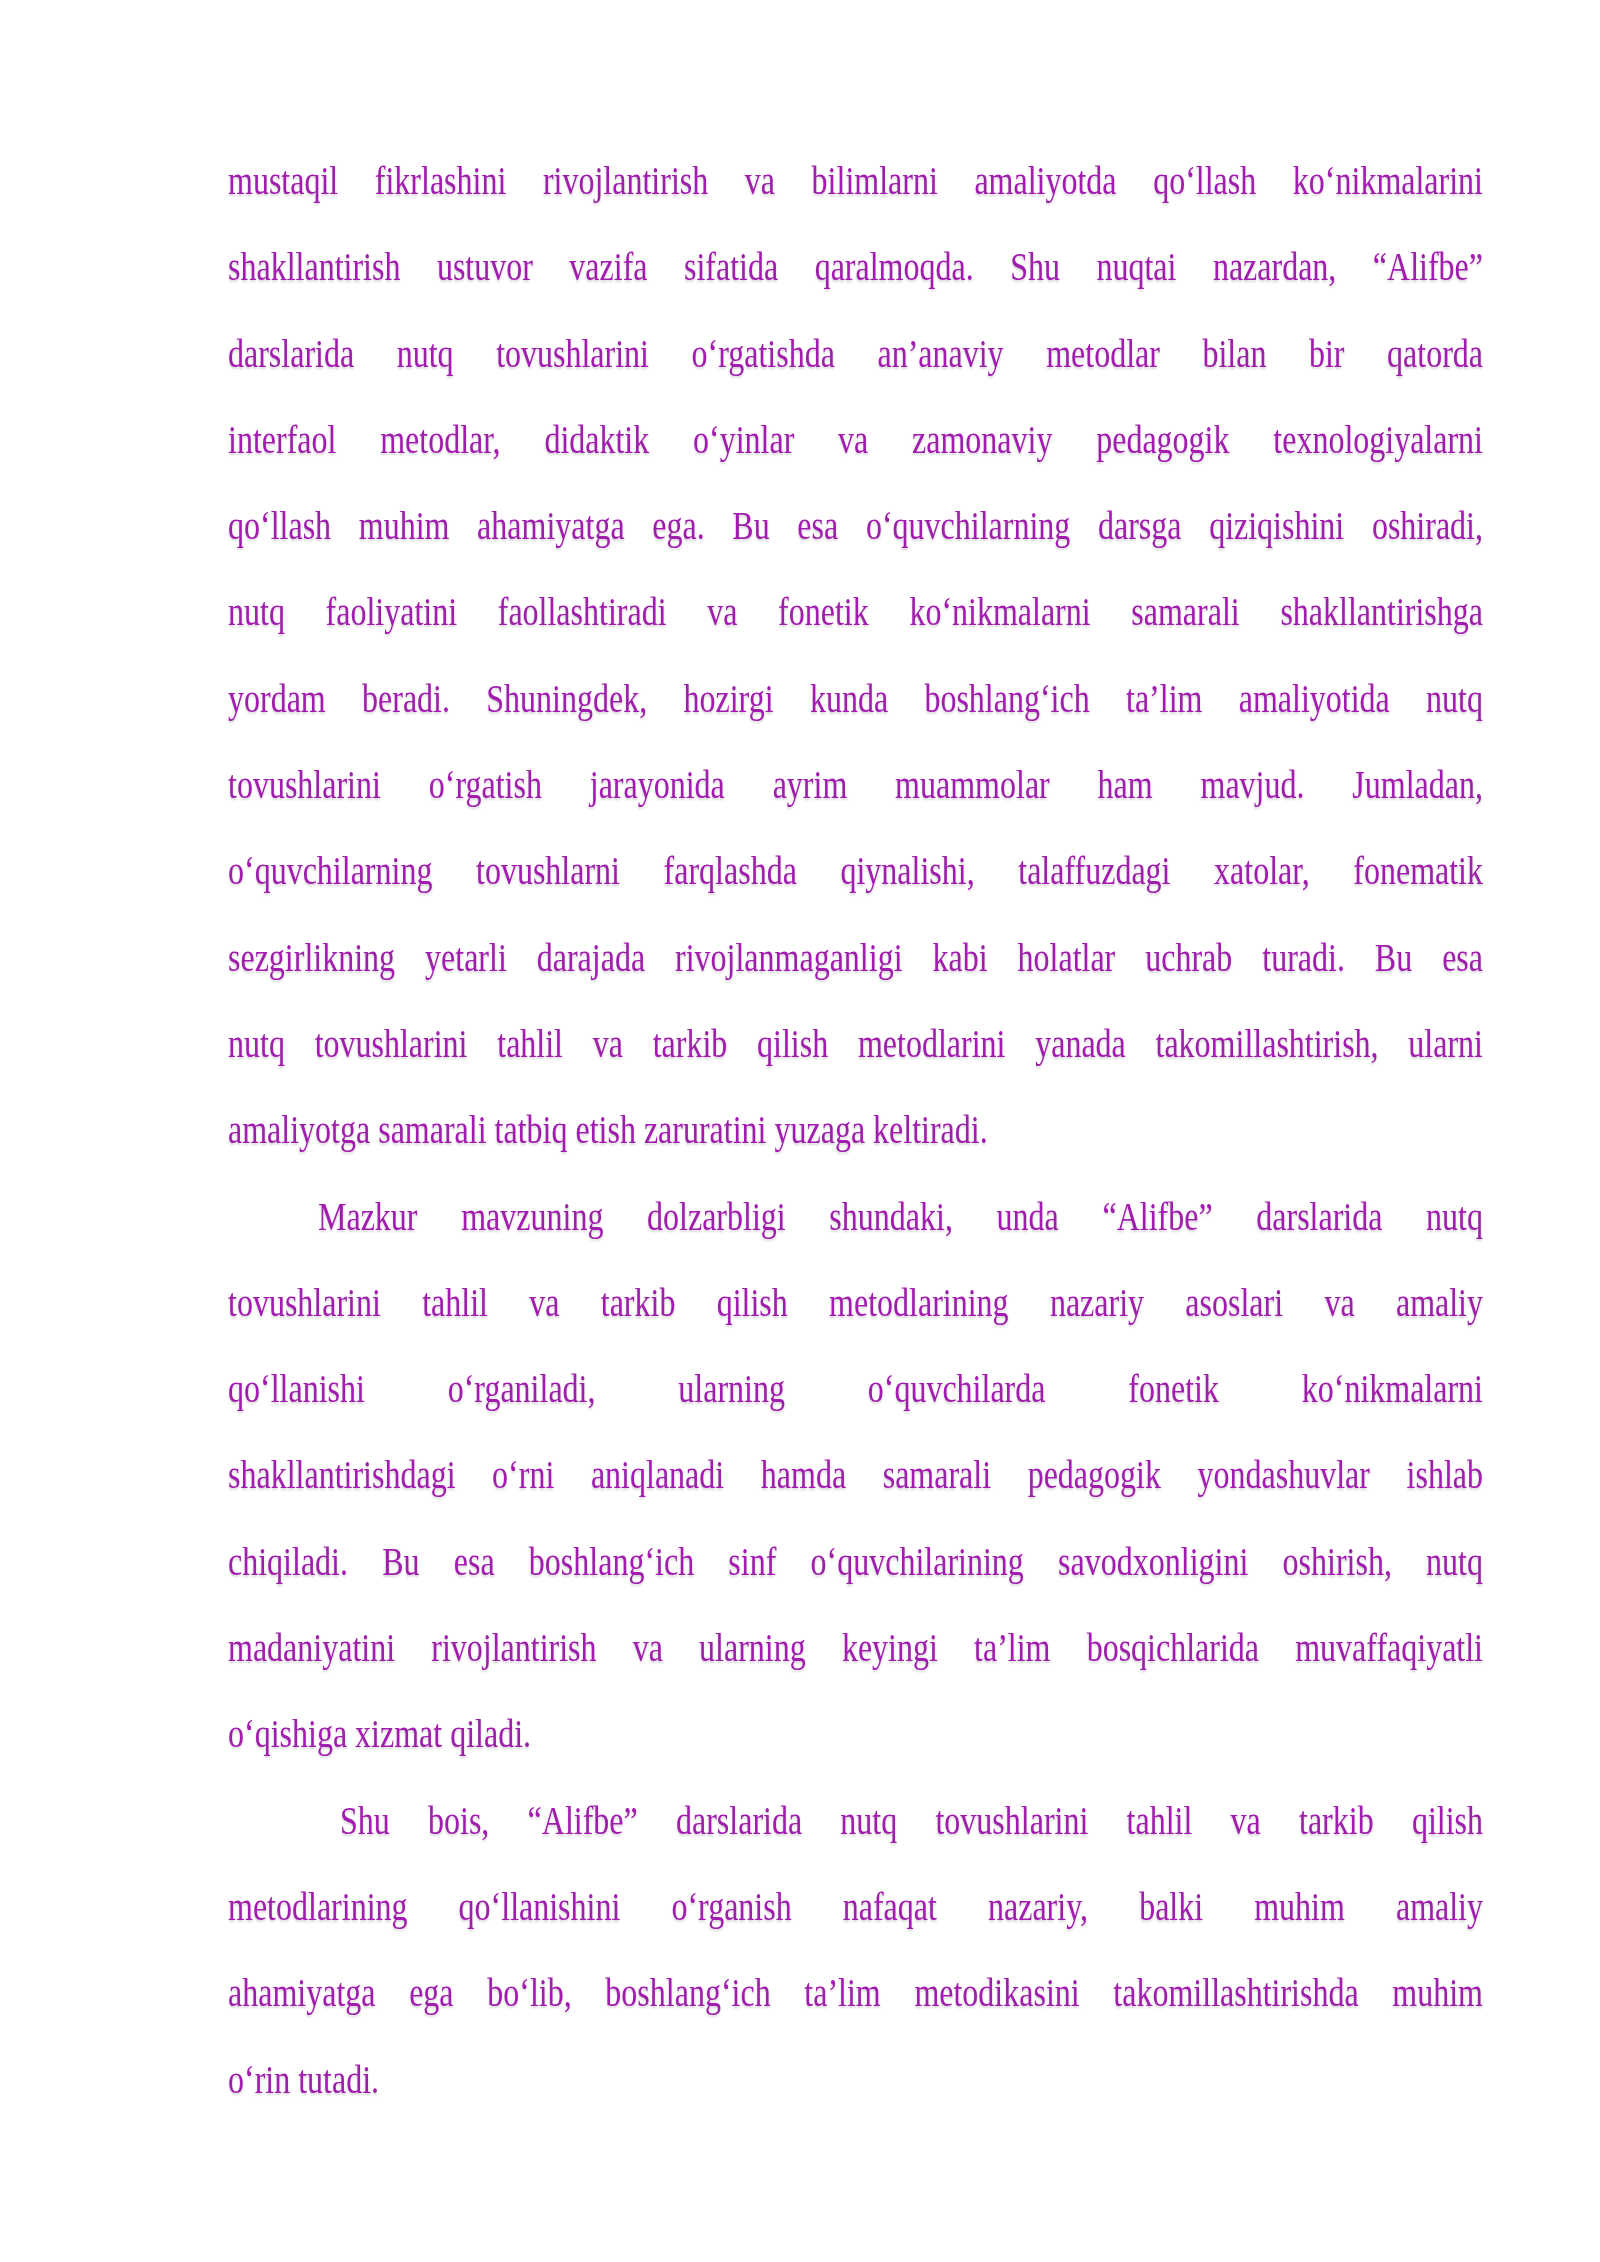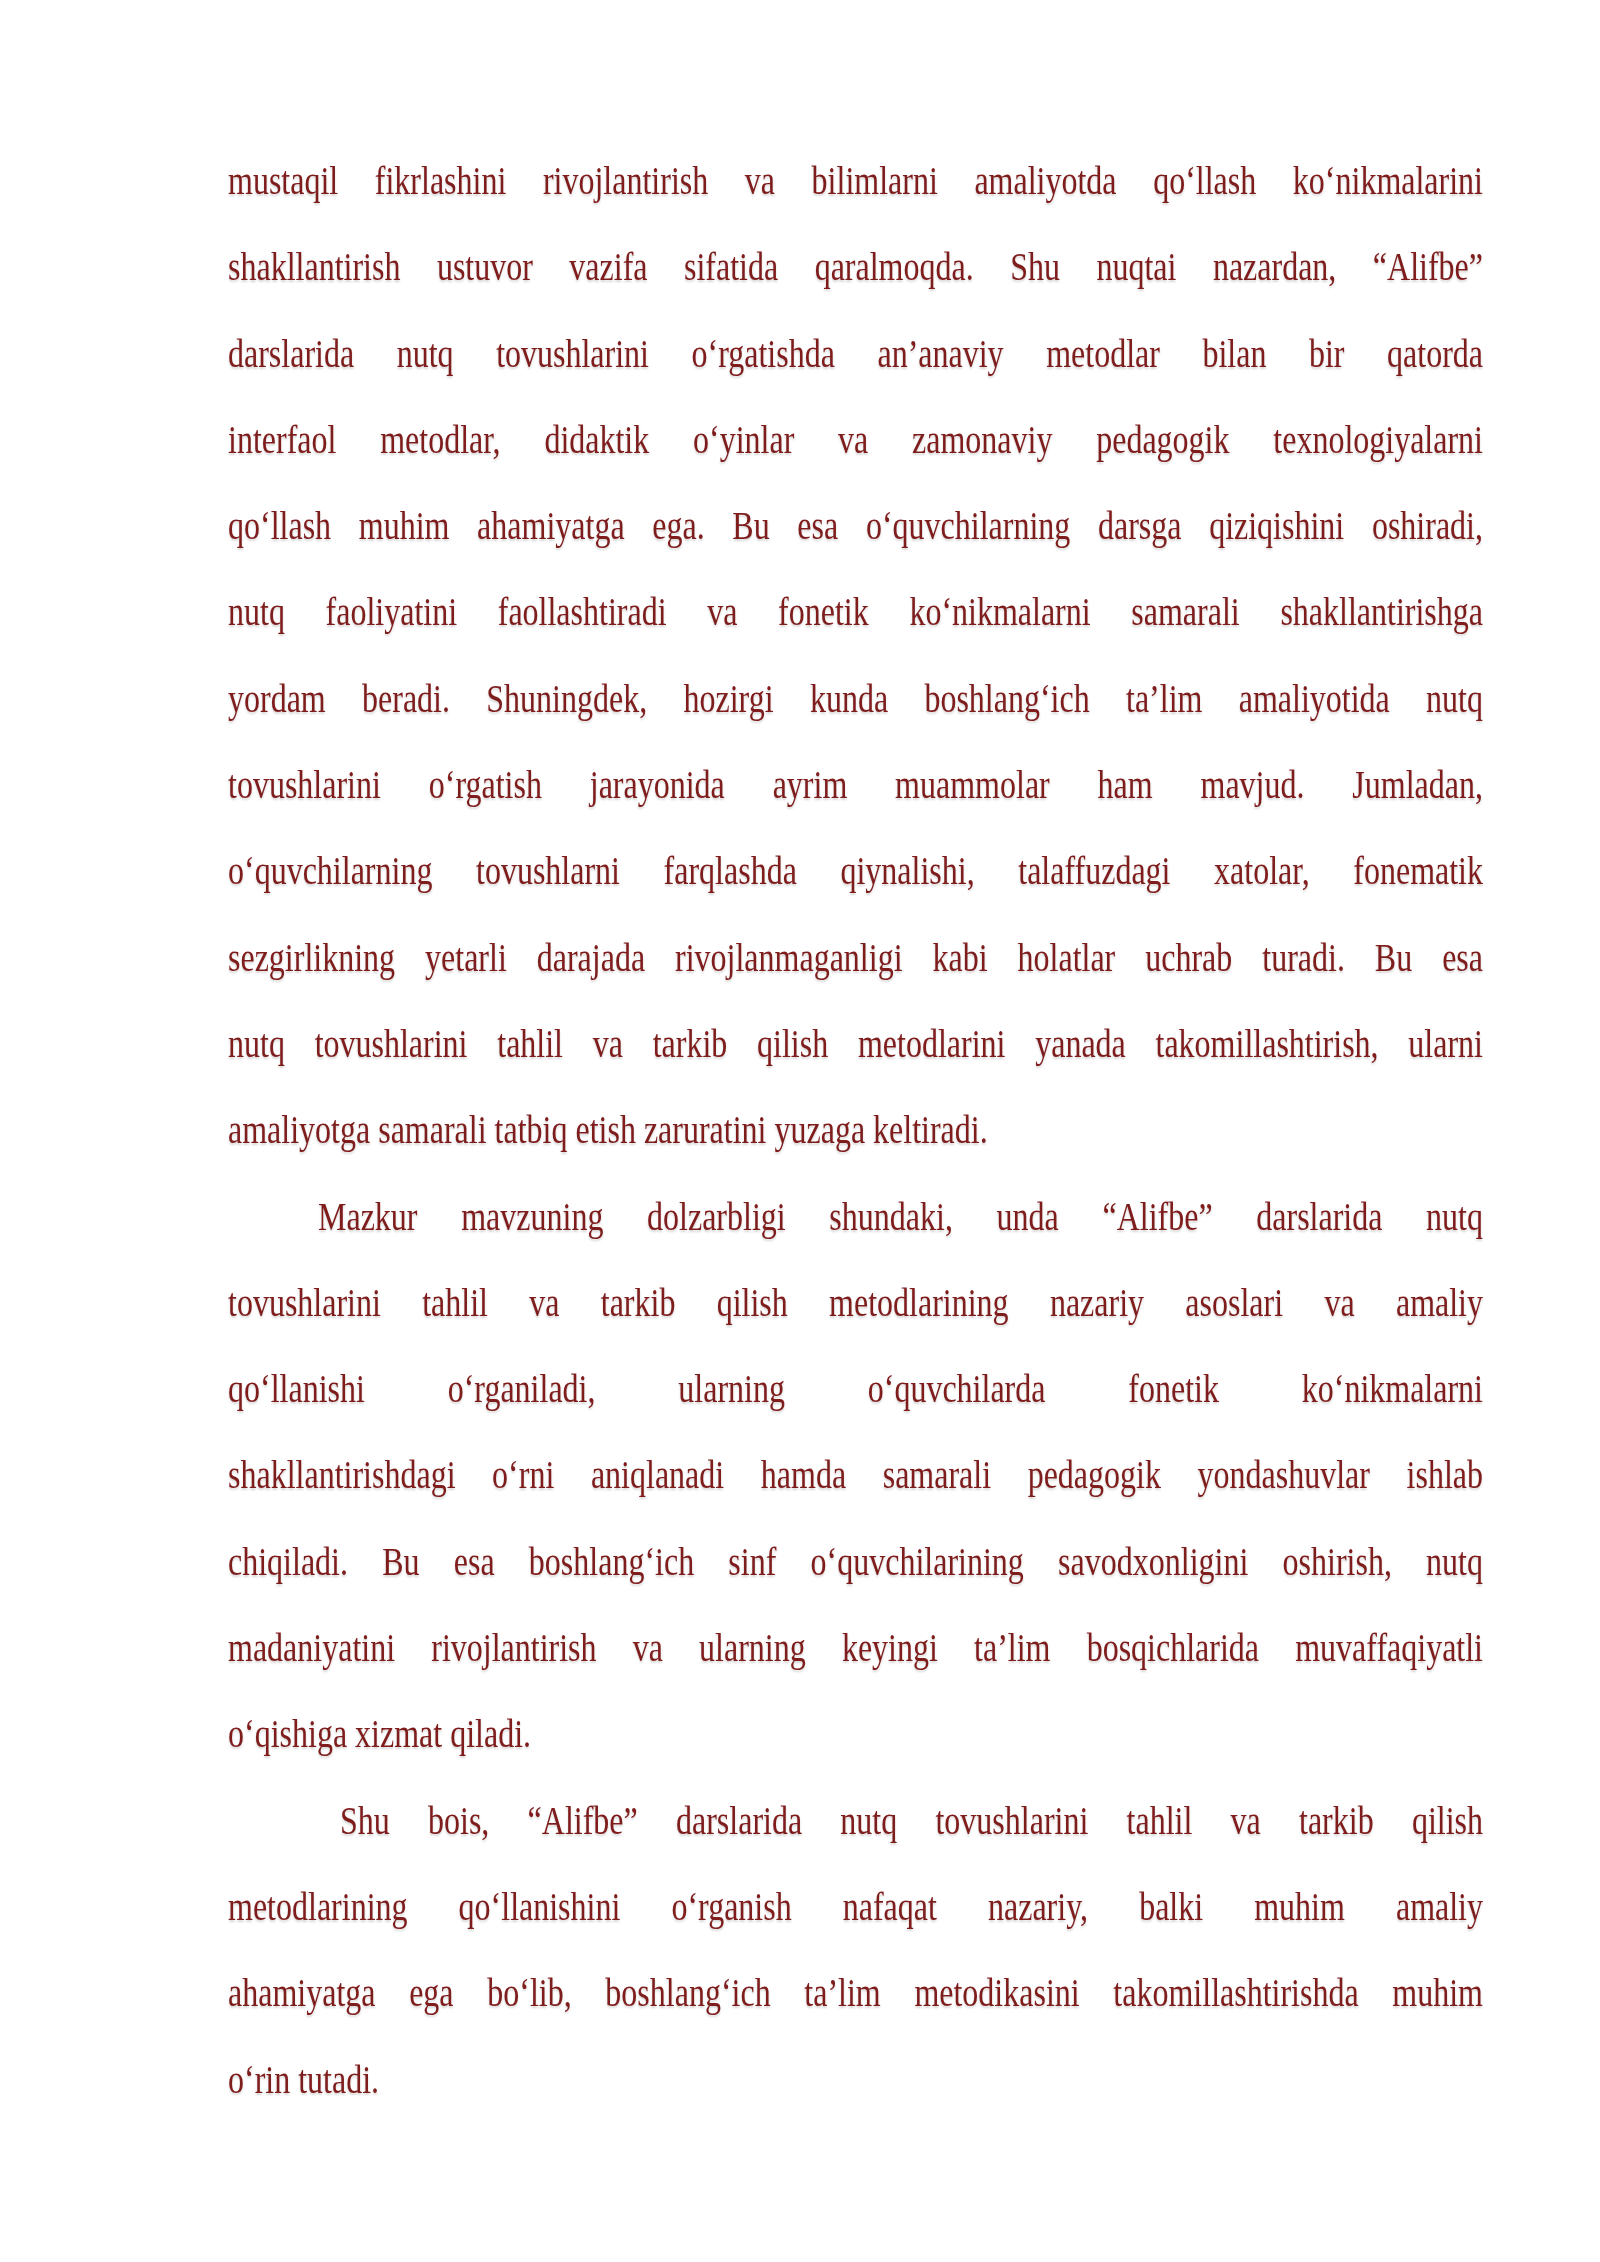--- a/index.html
+++ b/index.html
@@ -7,21 +7,21 @@
     padding: 0;
     background: #ffffff;
   }
   .page {
     position: relative;
     width: 1600px;
     height: 2262px;
     background: #ffffff;
     overflow: hidden;
     font-family: "Liberation Serif", serif;
-    color: #7f1d1d;
+    color: #a21caf;
   }
   .text-block {
     position: absolute;
     left: 228px;
     top: 138px;
     width: 1255px;
   }
   .ln {
     margin: 0;
     padding: 0;

